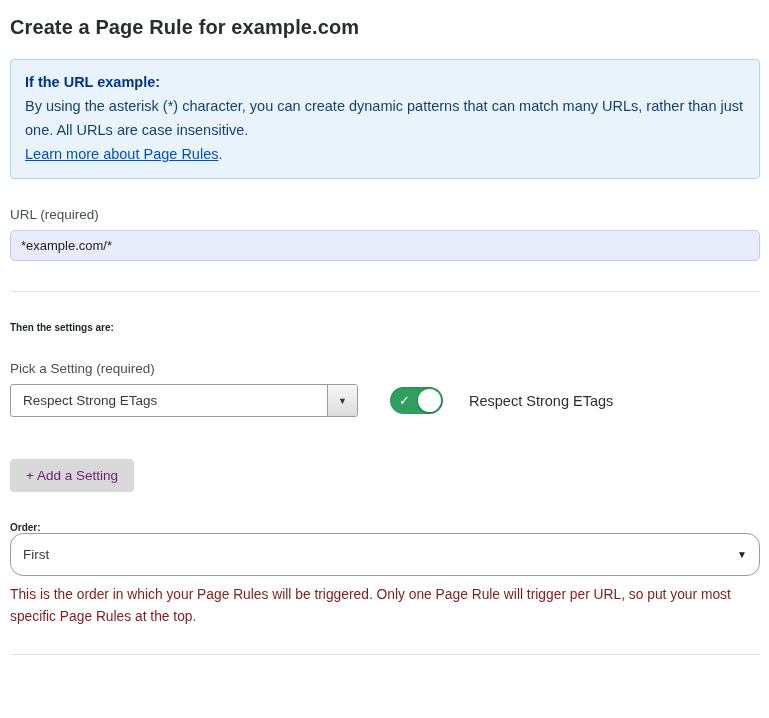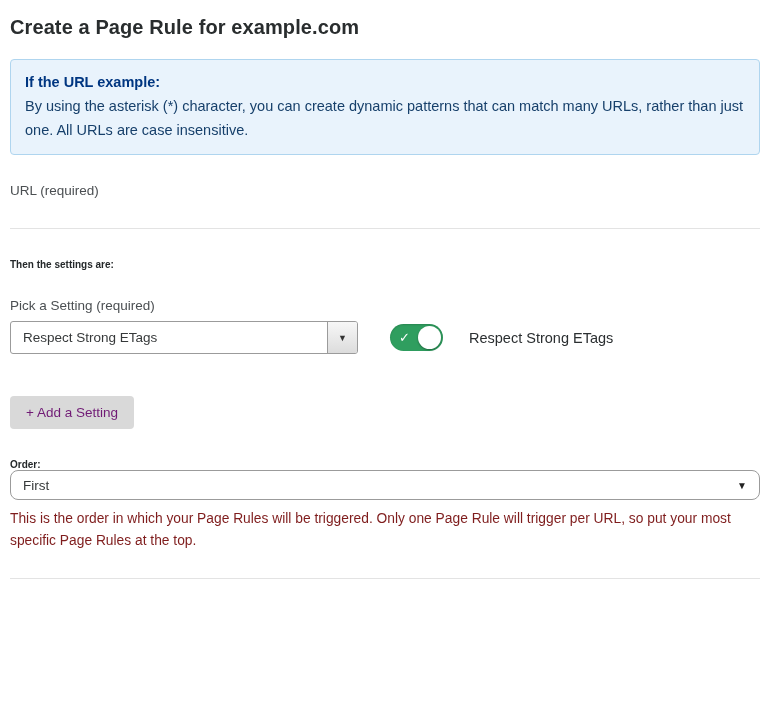--- a/index.html
+++ b/index.html
@@ -164,23 +164,23 @@
     background: #d9d9d9;
     color: #701a75;
   }
   .add-setting-btn { margin-top: 42px; }
   
   .order-select {
     display: flex;
     align-items: center;
     justify-content: space-between;
     width: 100%;
-    height: 30px;
+    height: 43px;
     border: 1px solid #9b9b9b;
-    border-radius: 8px;
+    border-radius: 13px;
     background: #ffffff;
     padding: 0 12px;
     font-size: 13.5px;
     color: #36393a;
     cursor: pointer;
   }
   .order-caret { font-size: 10px; color: #222; }
   .order-help {
     margin-top: 8px;
     font-size: 13.8px;
@@ -199,23 +199,25 @@
 </head>
 <body>
 
 <div class="page">
 
   <h1 class="page-title">Create a Page Rule for example.com</h1>
 
   <div class="info-box">
     <div class="info-heading">If the URL example:</div>
     <div class="info-body">By using the asterisk (*) character, you can create dynamic patterns that can match many URLs, rather than just one. All URLs are case insensitive.</div>
+    <div><span class="info-link">Learn more about Page Rules</span><span class="info-body">.</span></div>
   </div>
 
   <div class="field-label">URL (required)</div>
+  <input class="url-input" type="text" value="*example.com/*" style="">
 
   <hr class="divider">
 
   <h2 class="section-heading">Then the settings are:</h2>
 
   <div class="field-label">Pick a Setting (required)</div>
 
   <div class="setting-row">
     <div class="setting-select">
       <div class="setting-select-value">Respect Strong ETags</div>

